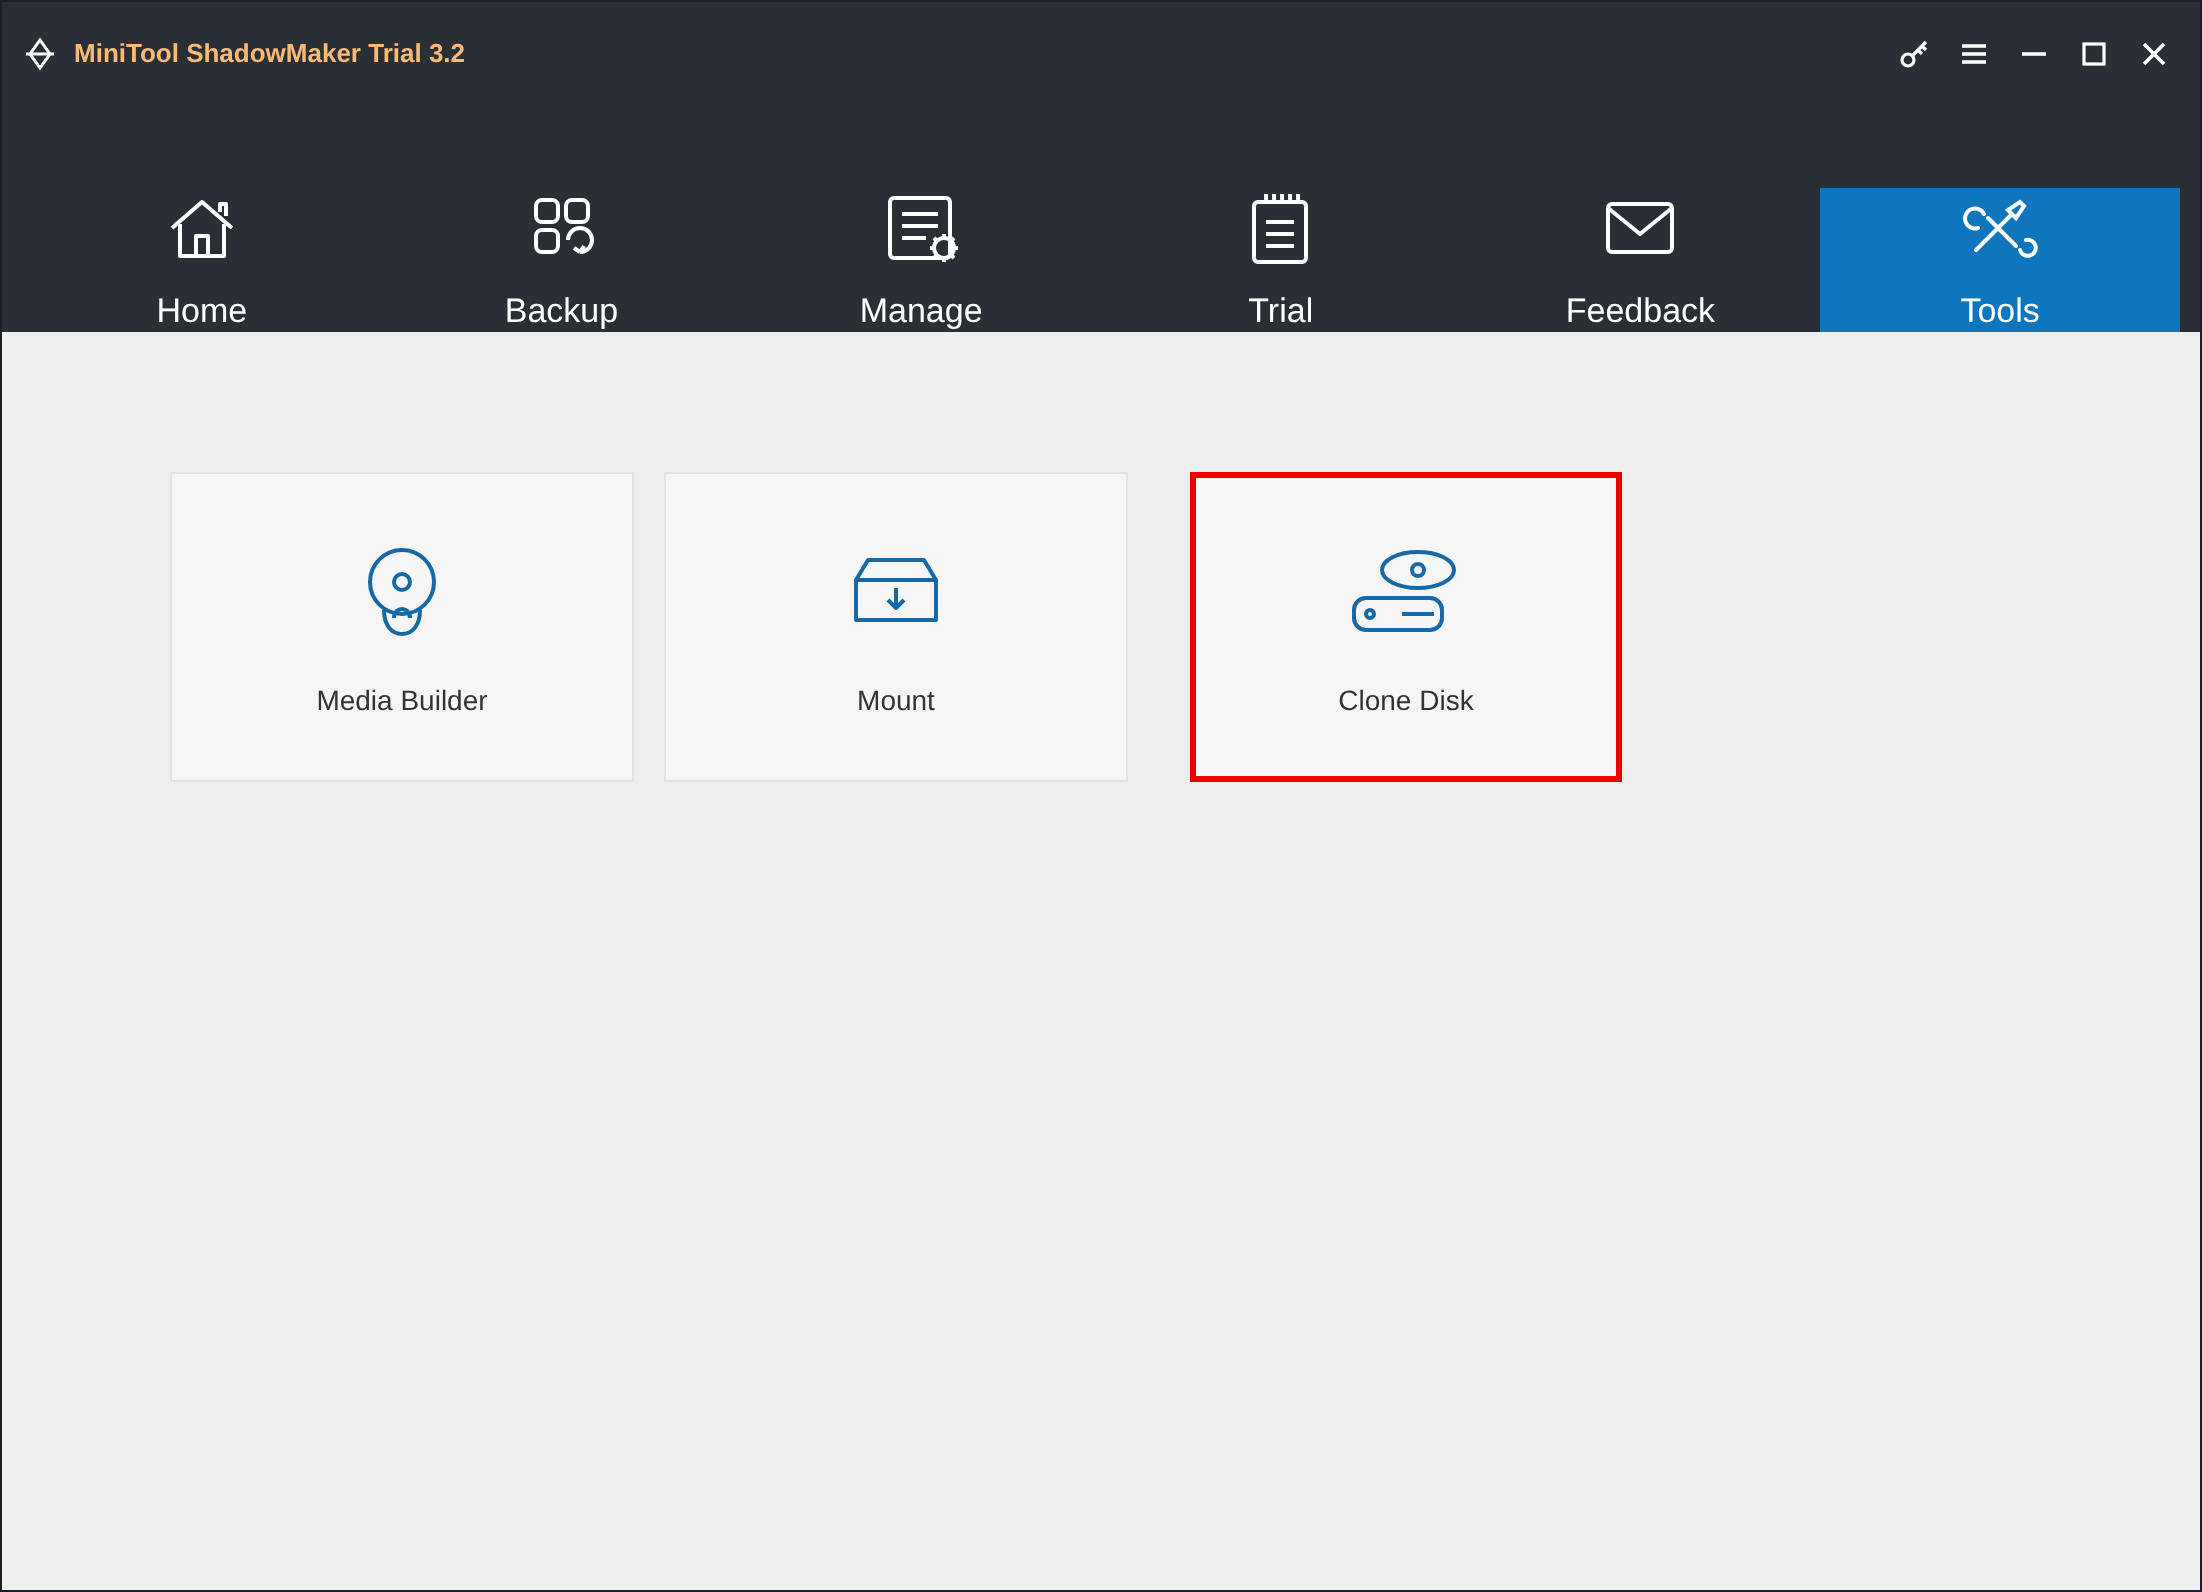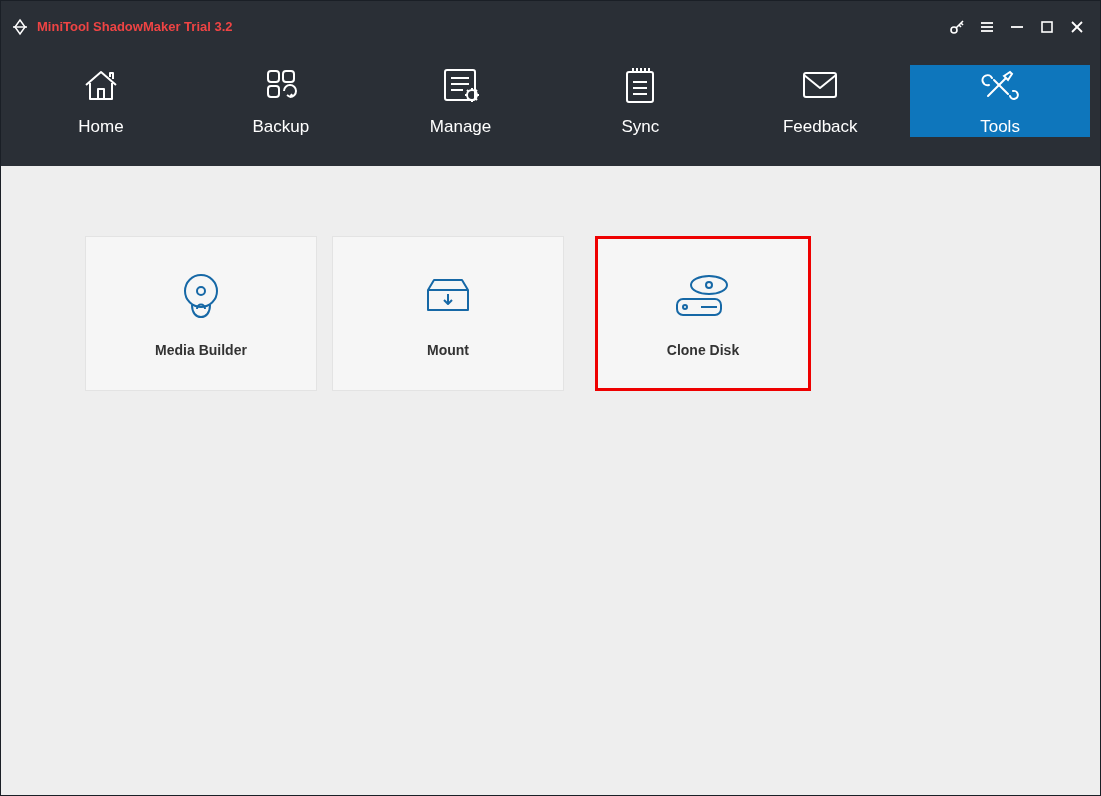--- a/index.html
+++ b/index.html
@@ -10,21 +10,21 @@
     height: 796px;
     overflow: hidden;
     border: 1px solid #1a1f26;
   }
   .titlebar {
     height: 35px;
     background: #2a2f36;
     display: flex;
     align-items: center;
     padding: 16px 8px 0 10px;
-    color: #ef4444;
+    color: #fdba74;
   }
   .titlebar .logo {
     width: 18px; height: 18px;
     margin-right: 8px;
     display: flex; align-items: center; justify-content: center;
   }
   .titlebar .title {
     font-size: 13px;
     font-weight: 600;
     flex: 0 0 auto;
@@ -32,21 +32,21 @@
   .titlebar .spacer { flex: 1; }
   .titlebar .ctl {
     width: 30px; height: 26px;
     display: flex; align-items: center; justify-content: center;
     cursor: pointer;
   }
   .navbar {
     height: 130px;
     background: #2a2f36;
     display: flex;
-    align-items: center;
+    align-items: flex-end;
     padding: 0 10px;
   }
   .navitem {
     flex: 1;
     display: flex;
     flex-direction: column;
     align-items: center;
     justify-content: center;
     color: #fff;
     cursor: pointer;
@@ -65,21 +65,20 @@
   .content {
     background: #eeeeee;
     height: calc(796px - 35px - 130px - 2px);
     padding: 70px 84px;
   }
   .grid {
     display: grid;
     grid-template-columns: repeat(4, 232px);
     gap: 15px;
     row-gap: 25px;
-    font-weight: bold;
   }
   .tile {
     height: 155px;
     background: #f6f6f6;
     border: 1px solid #e3e3e3;
     display: flex;
     flex-direction: column;
     align-items: center;
     justify-content: center;
     cursor: pointer;
@@ -197,21 +196,21 @@
       <svg width="38" height="42" viewBox="0 0 38 42">
           <g stroke="#fff" stroke-width="2" fill="none">
             <rect x="6" y="8" width="26" height="30" rx="2"></rect>
             <path d="M12 8 V4 M16 8 V4 M20 8 V4 M24 8 V4 M28 8 V4"></path>
             <line x1="12" y1="18" x2="26" y2="18"></line>
             <line x1="12" y1="24" x2="26" y2="24"></line>
             <line x1="12" y1="30" x2="26" y2="30"></line>
           </g>
         </svg>
     </span>
-    <span class="navlabel">Sync</span>
+    <span class="navlabel">Trial</span>
   </div>
   <div class="navitem">
     <span class="navicon">
       <svg width="42" height="34" viewBox="0 0 42 34">
           <g stroke="#fff" stroke-width="2" fill="none" stroke-linejoin="round">
             <rect x="5" y="5" width="32" height="24" rx="2"></rect>
             <path d="M5 7 L21 20 L37 7"></path>
           </g>
         </svg>
     </span>

